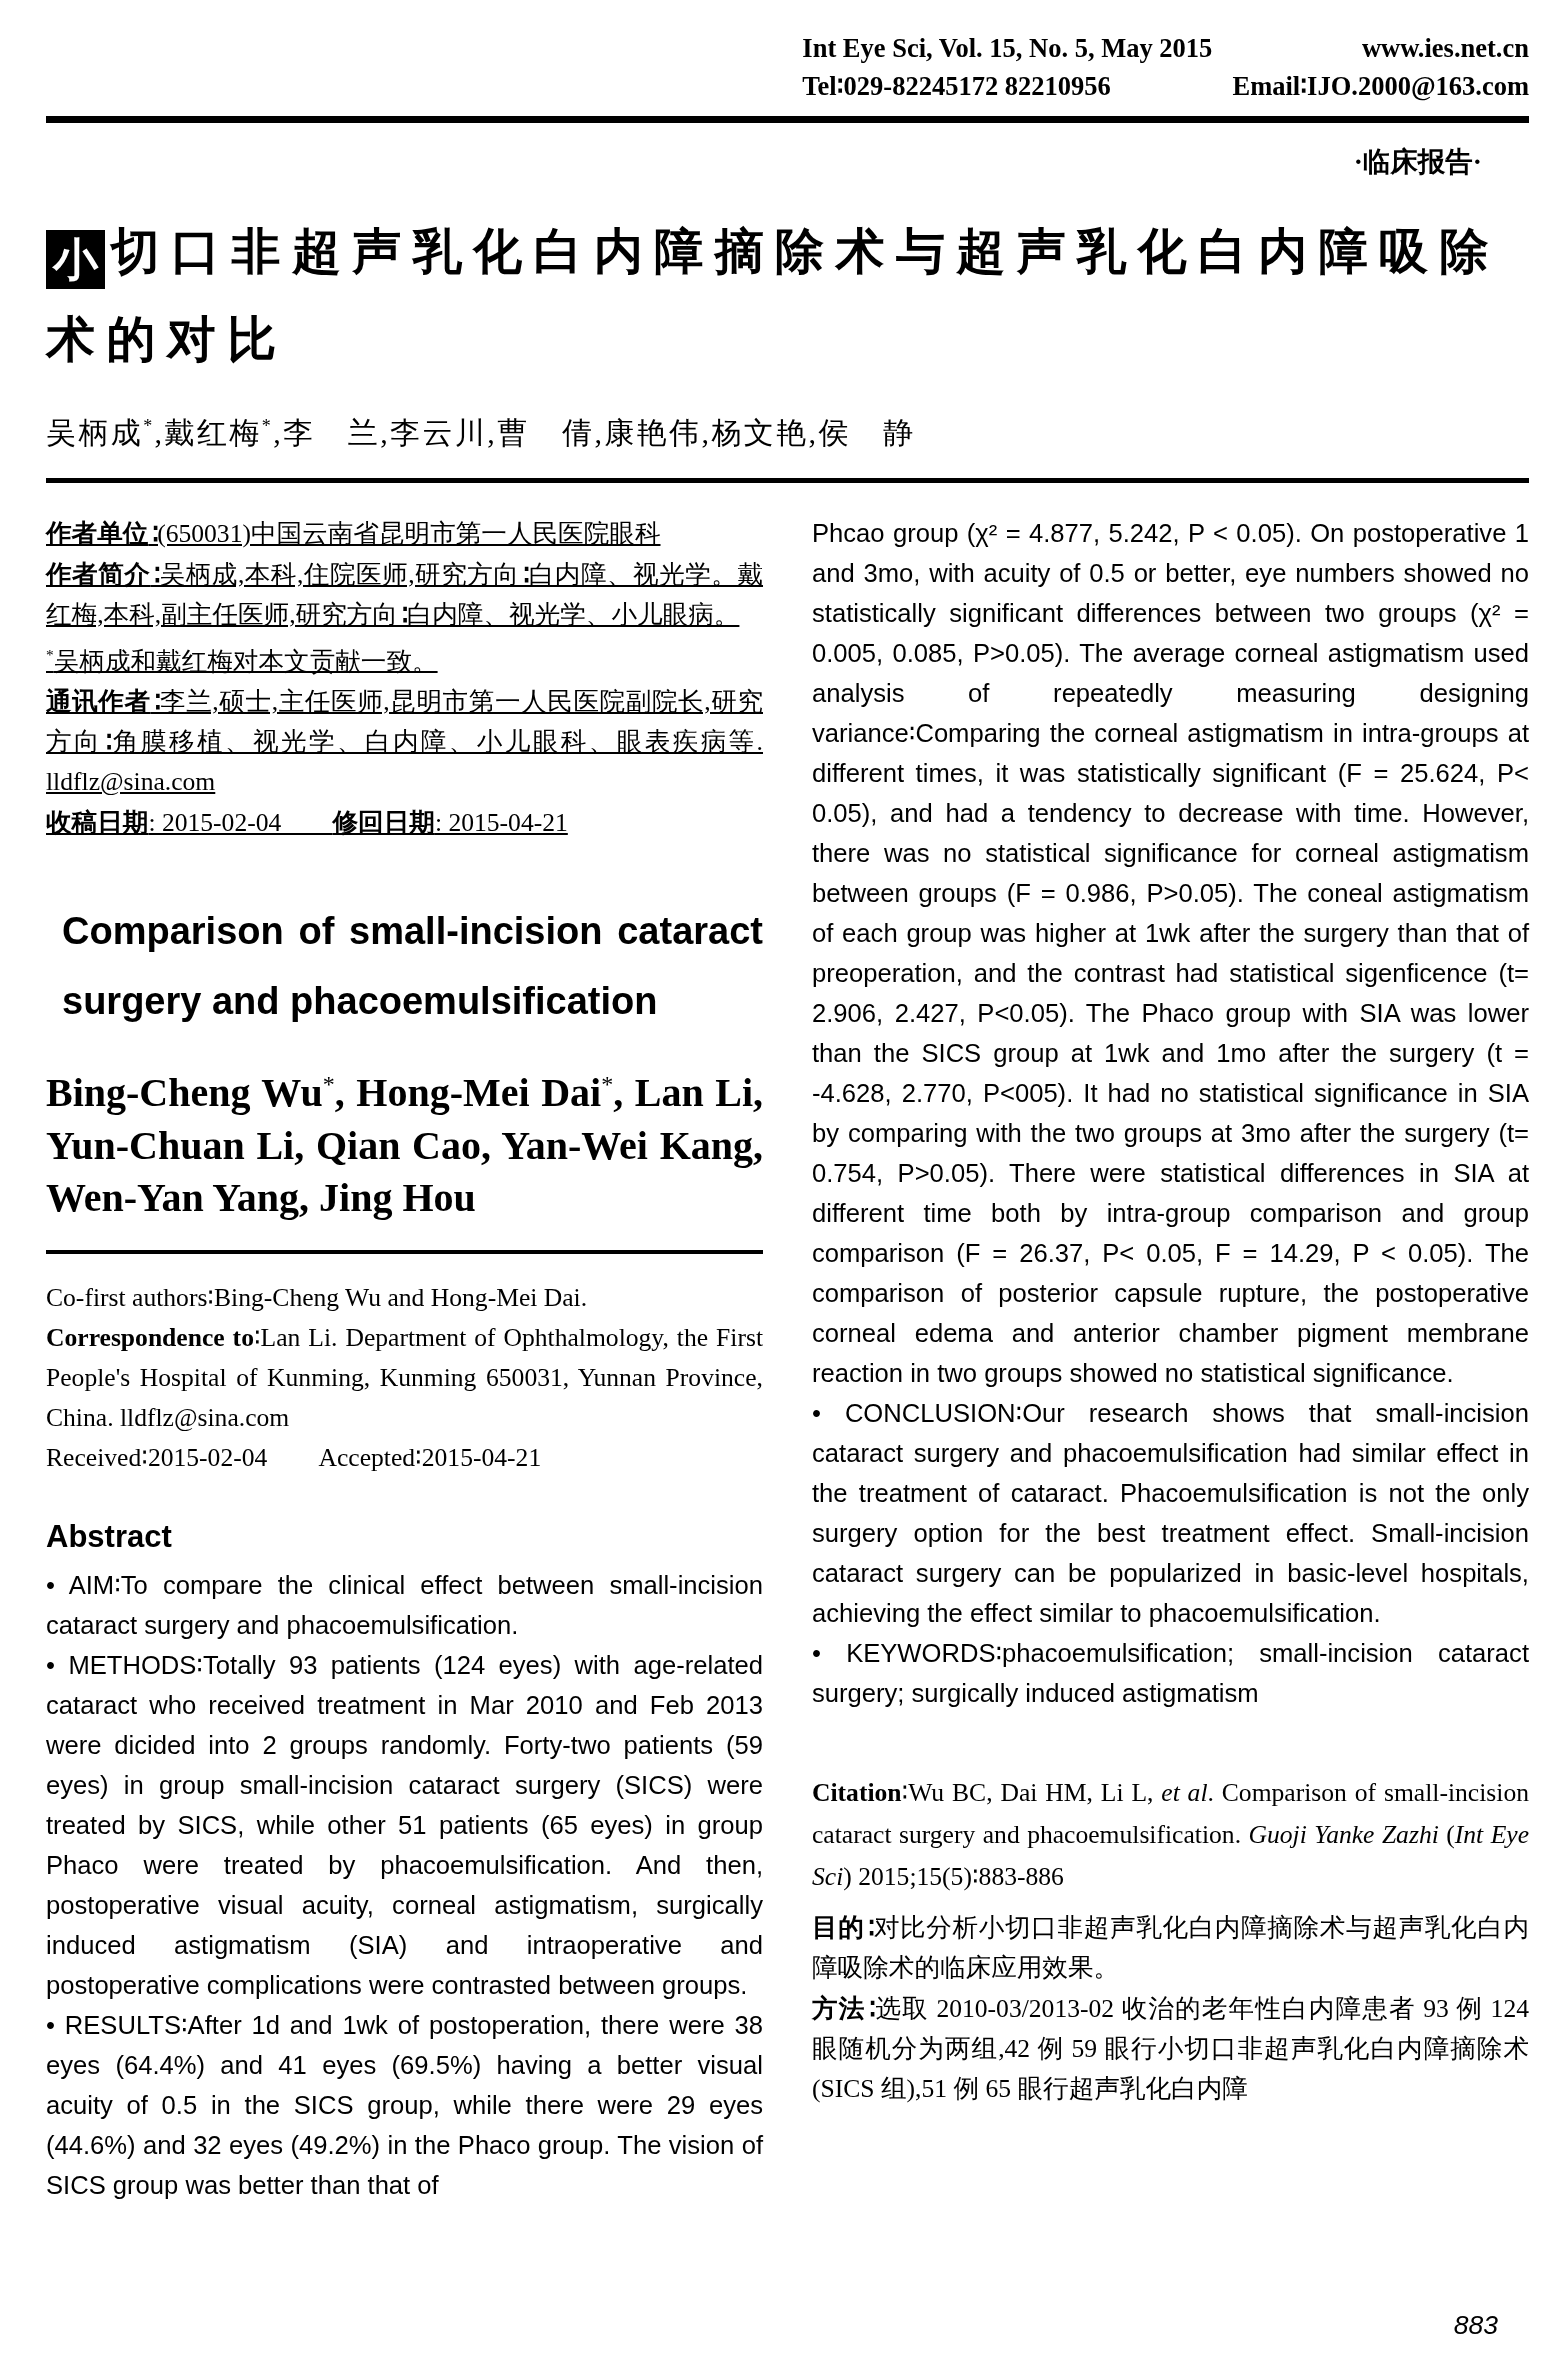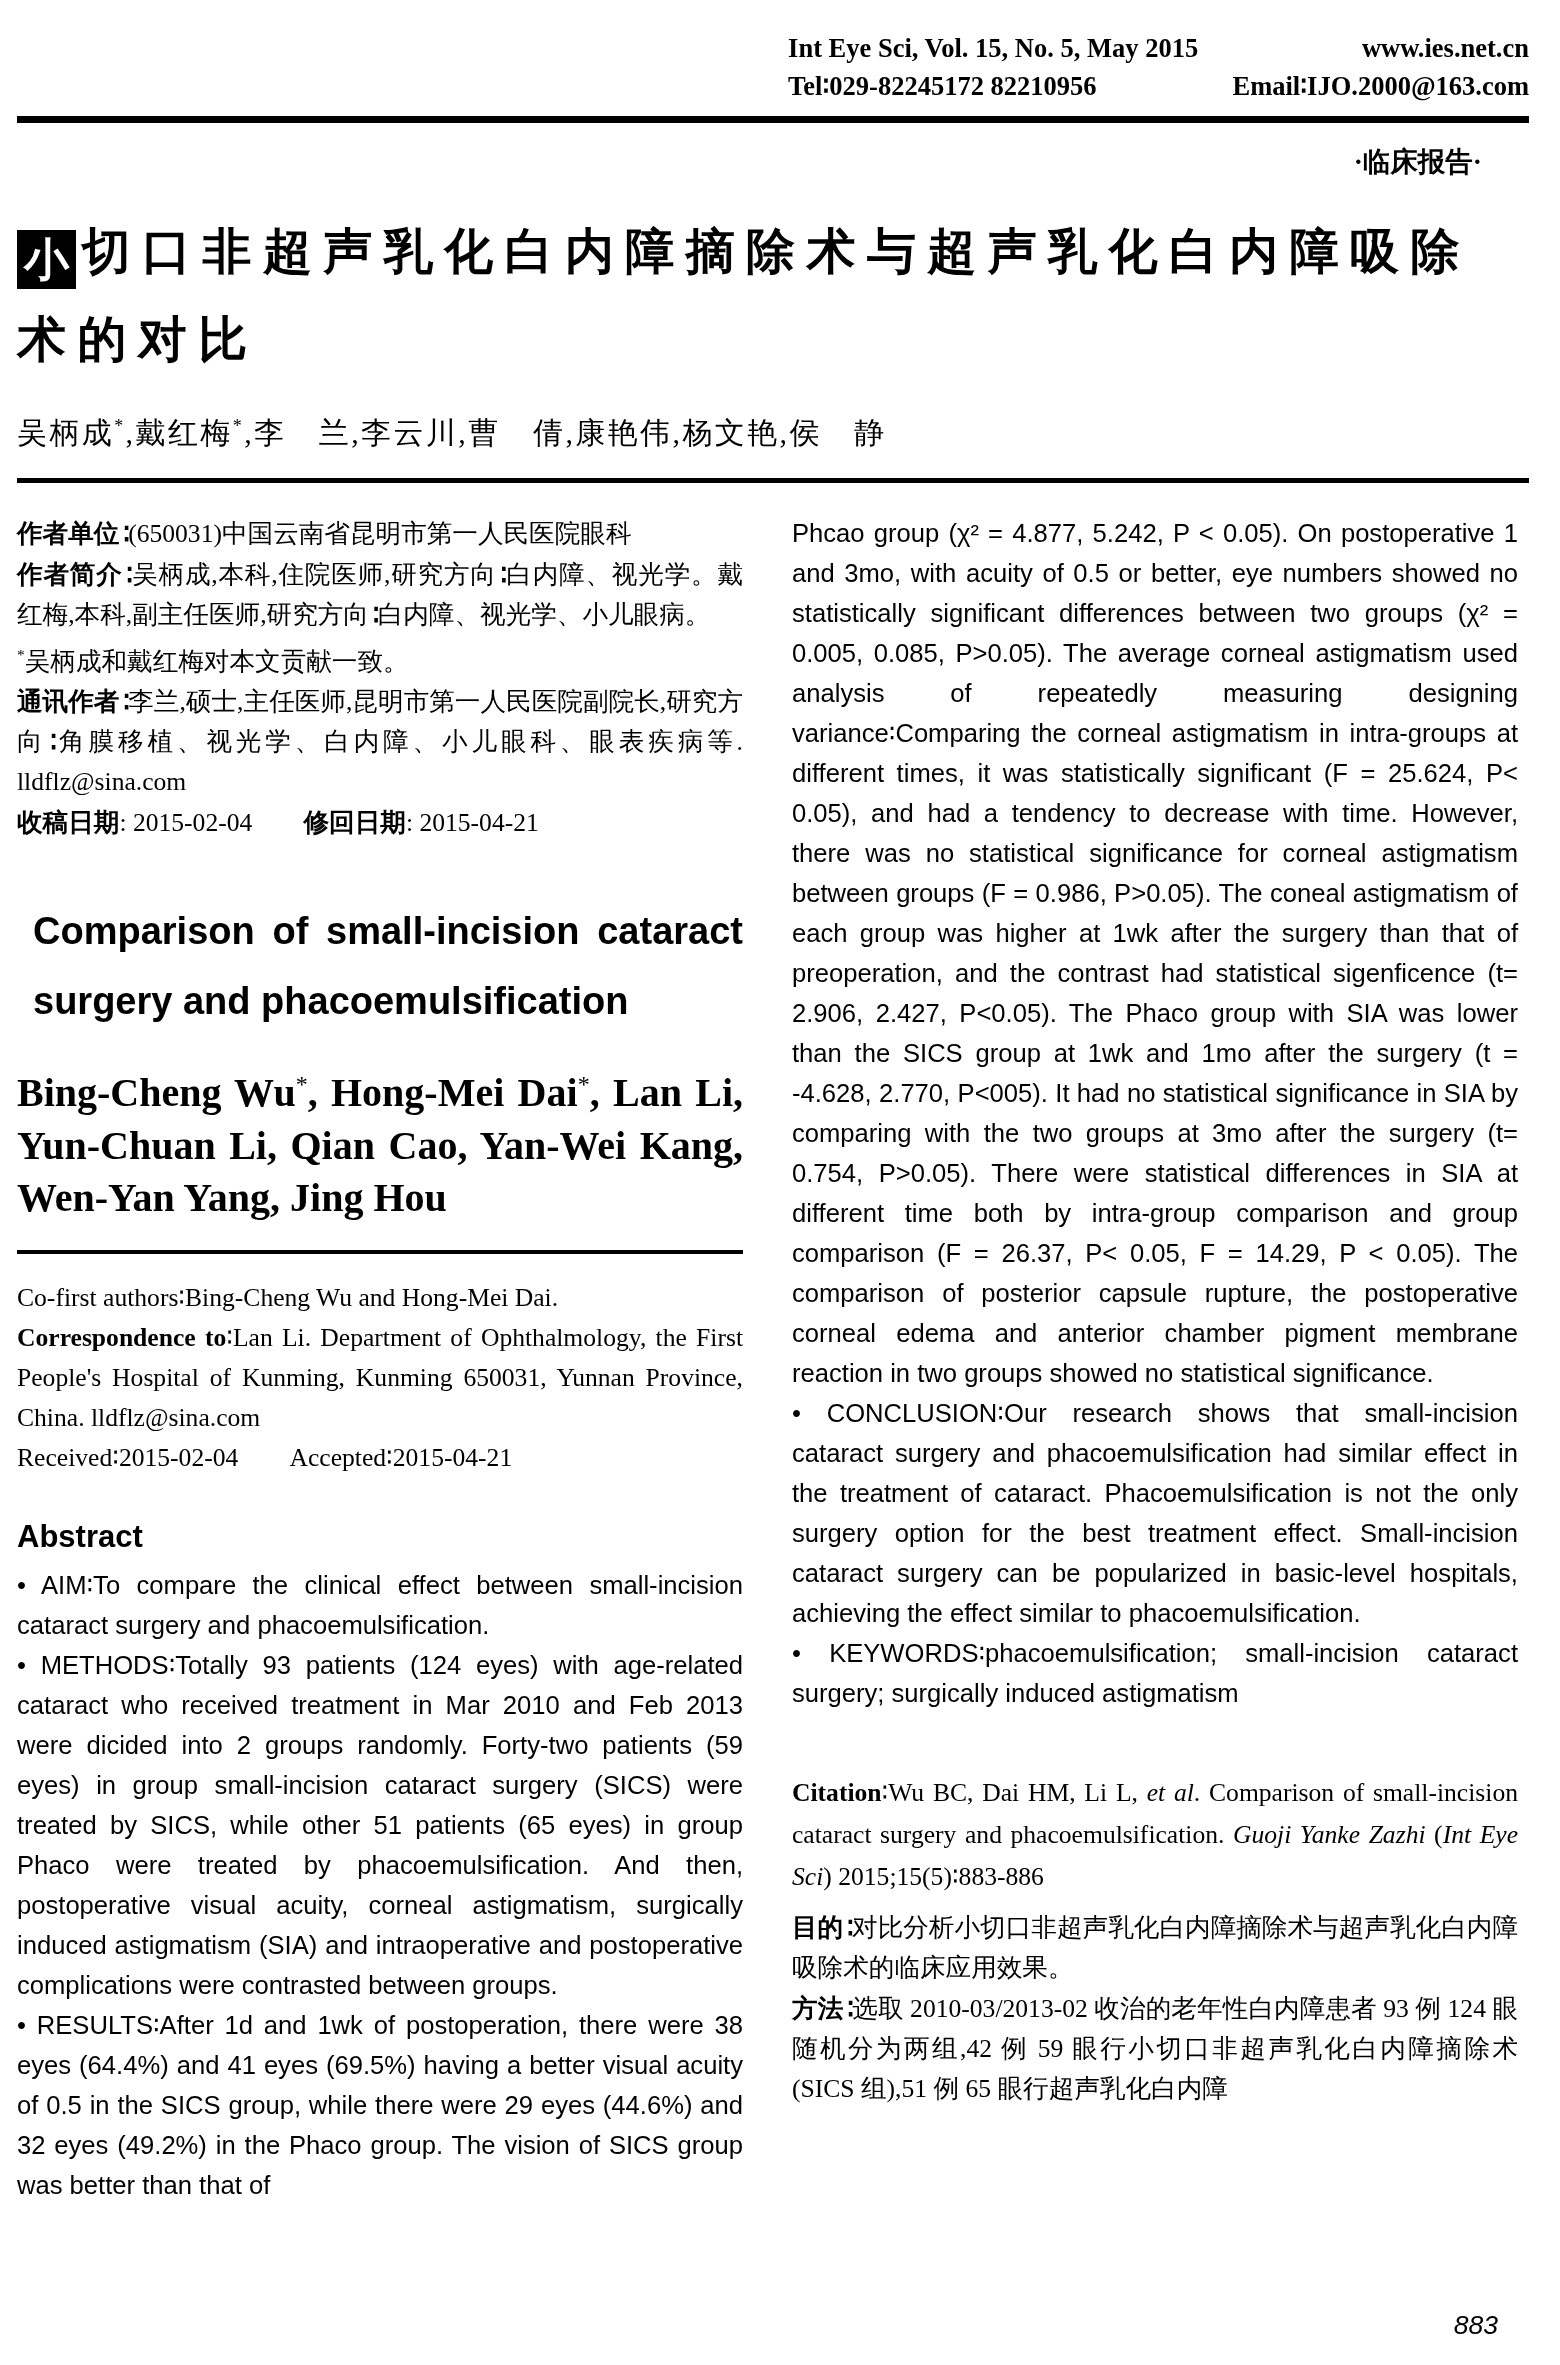--- a/index.html
+++ b/index.html
@@ -3,21 +3,21 @@
 <meta charset="utf-8">
 <style>
   html, body { margin: 0; padding: 0; background: #ffffff; }
   .page {
     position: relative;
     width: 1560px;
     height: 2366px;
     background: #ffffff;
     color: #000000;
     box-sizing: border-box;
-    padding: 22px 31px 28px 17px;
+    padding: 22px 31px 28px 46px;
     overflow: hidden;
     font-family: "Liberation Serif", "DejaVu Serif", serif;
   }
   
   .header {
     margin-left: 51%;
     margin-top: 6.6px;
     font-family: "Liberation Serif", "DejaVu Serif", serif;
     font-weight: bold;
     font-size: 26.5px;
@@ -69,21 +69,21 @@
   .authors-cn sup { font-size: 60%; }
   
   .columns { display: flex; gap: 49px; }
   .col { width: 726px; padding-top: 30px; box-sizing: border-box; }
   p { margin: 0; }
   .cjk p, .dept p, .body-p, .abstract p, .citation {
     font-size: 25.6px;
     line-height: 40px;
     text-align: justify;
   }
-  .author-info p { font-family: "Liberation Serif", "DejaVu Serif", serif; }
+  .author-info p { font-family: "Liberation Serif", "DejaVu Serif", serif; text-decoration: underline; }
   .author-info b, .cn-abstract b {
     font-family: "Liberation Sans", "DejaVu Sans", sans-serif;
     font-weight: bold;
   }
   .author-info sup { font-size: 60%; }
   .title-en {
     margin: 53px 0 0 16px;
     font-family: "Liberation Sans", "DejaVu Sans", sans-serif;
     font-weight: bold;
     font-size: 38px;

